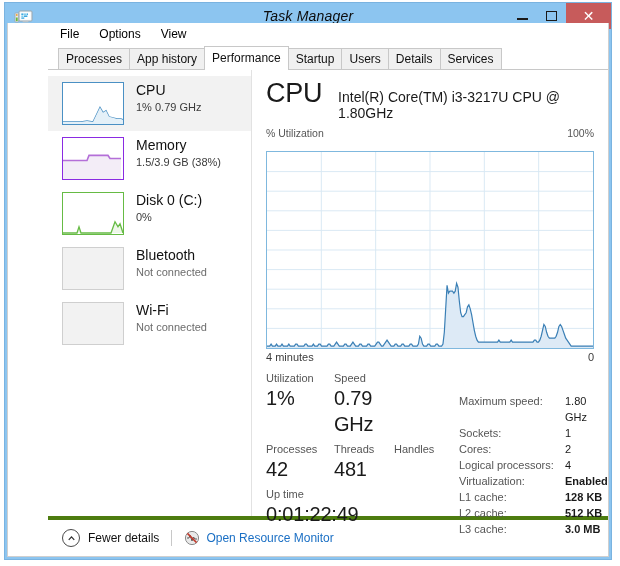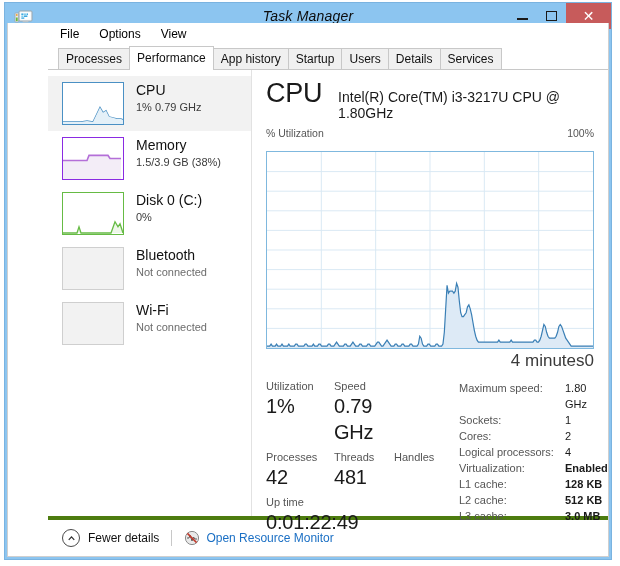--- a/index.html
+++ b/index.html
@@ -252,33 +252,33 @@
     border: 1px solid #7fb8de;
     box-sizing: border-box;
     position: relative;
     background: #ffffff;
     overflow: hidden;
   }
   .chart-box svg { display: block; width: 100%; height: 100%; }
 
   .chart-foot {
     display: flex;
-    justify-content: flex-end;
-    font-size: 17px;
+    justify-content: space-between;
+    font-size: 11px;
     color: #3b3b3b;
     margin-top: 2px;
   }
 
   
   .stats-wrap {
     display: flex;
     margin-top: 8px;
   }
   .stats-left { flex: 0 0 193px; }
-  .stats-right { flex: 1 1 auto; padding-top: 1px; }
+  .stats-right { flex: 1 1 auto; padding-top: 1px; margin-top: 21px; }
 
   .stat-row { display: flex; }
   .stat-cell { }
   .stat-cell.c1 { flex: 0 0 68px; }
   .stat-cell.c2 { flex: 0 0 78px; }
   .stat-cell.c3 { flex: 0 0 60px; }
   .stat-label {
     font-size: 11px;
     color: #555;
     line-height: 14px;
@@ -391,22 +391,22 @@
   <div class="client">
 
     <div class="menubar">
       <div class="menu-item">File</div>
       <div class="menu-item">Options</div>
       <div class="menu-item">View</div>
     </div>
 
     <div class="tabstrip">
       <div class="tab">Processes</div>
+      <div class="tab">App history</div>
       <div class="tab active">Performance</div>
-      <div class="tab">App history</div>
       <div class="tab">Startup</div>
       <div class="tab">Users</div>
       <div class="tab">Details</div>
       <div class="tab">Services</div>
     </div>
 
     <div class="body-split">
 
       <div class="sidebar">
 

